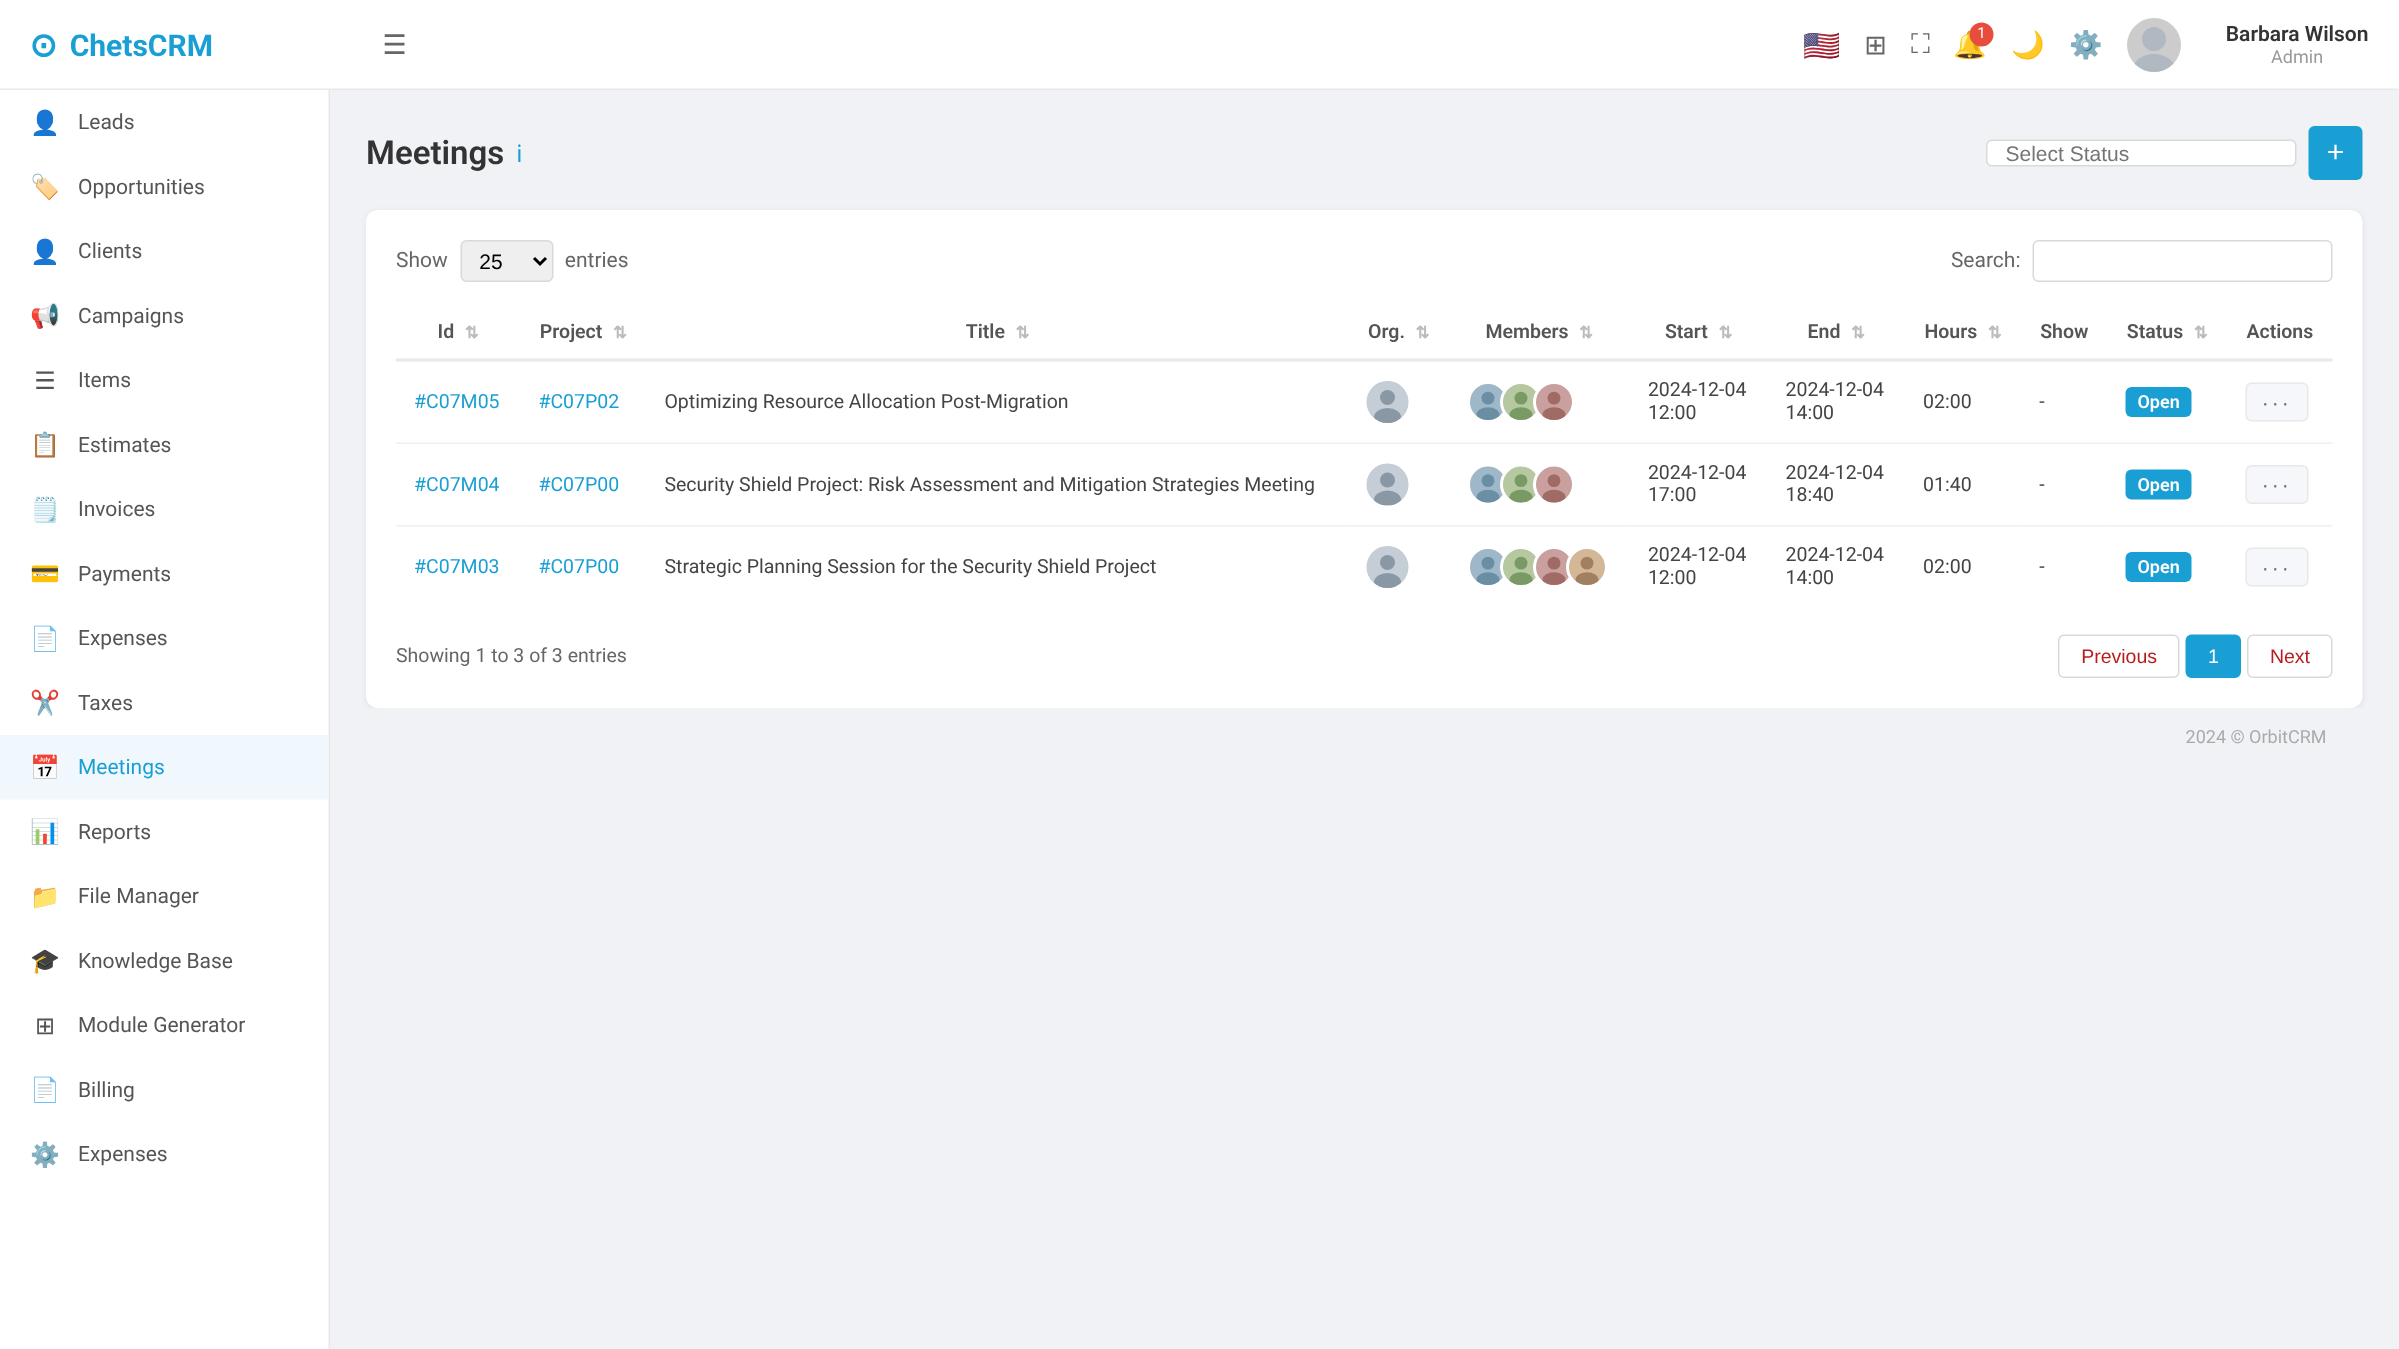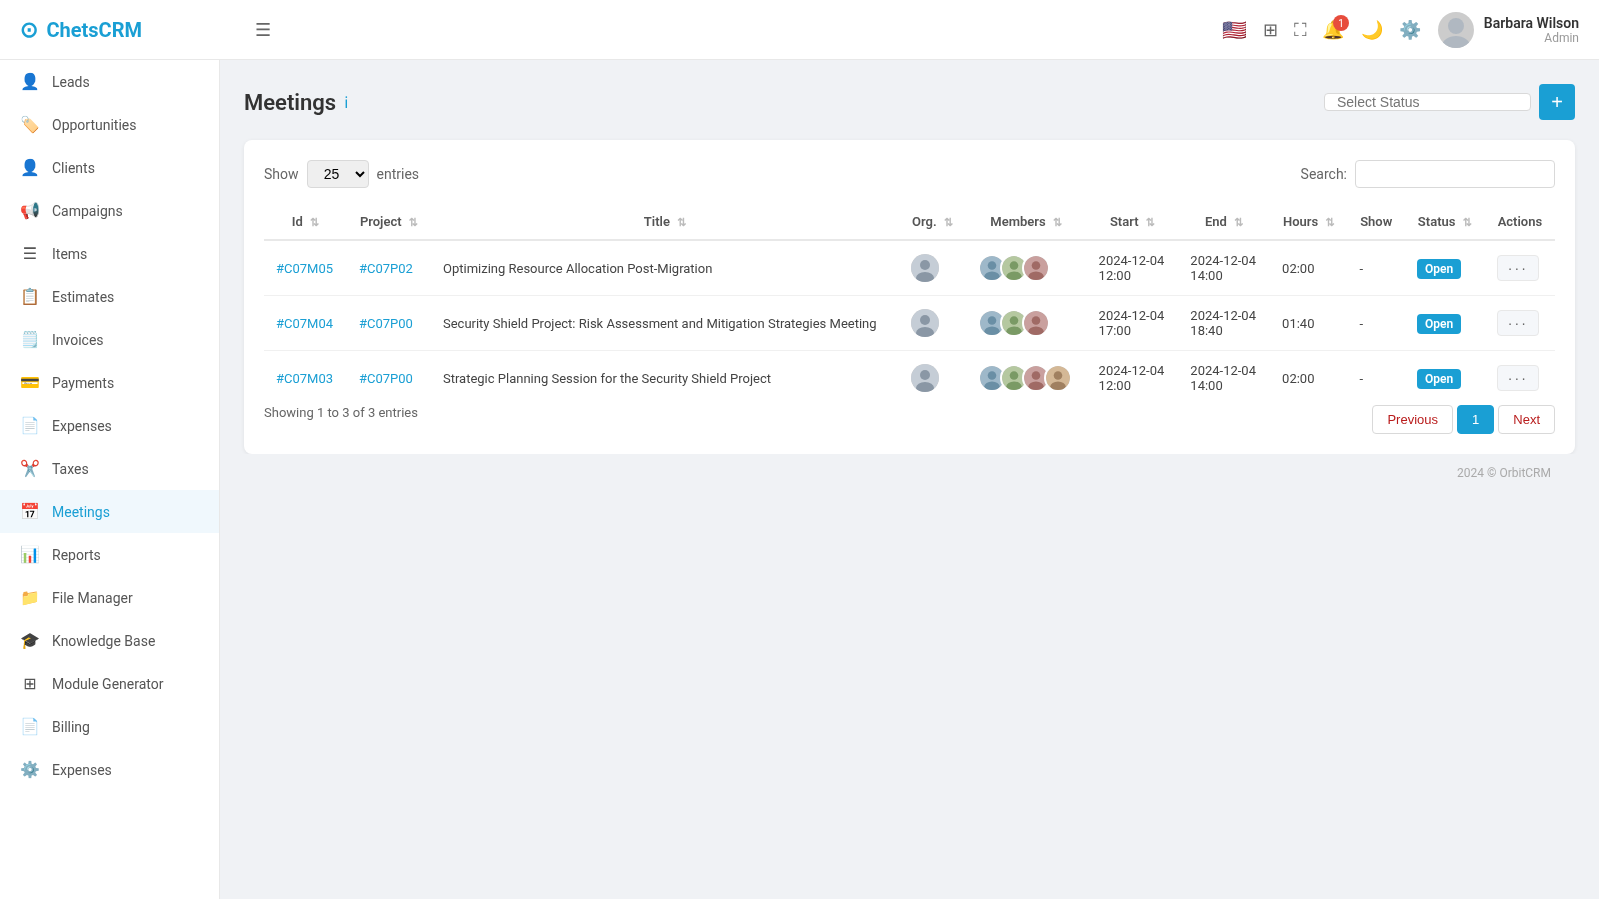--- a/index.html
+++ b/index.html
@@ -10,21 +10,21 @@
     .logo { display: flex; align-items: center; gap: 8px; font-size: 20px; font-weight: 700; color: #1a9fd4; width: 220px; }
     .logo-icon { color: #1a9fd4; font-size: 22px; }
     .header-center { flex: 1; display: flex; align-items: center; padding-left: 10px; }
     .hamburger { font-size: 18px; color: #666; cursor: pointer; padding: 5px; }
     .header-right { display: flex; align-items: center; gap: 16px; }
     .header-icon { font-size: 18px; color: #666; cursor: pointer; position: relative; }
     .notification-badge { position: absolute; top: -4px; right: -4px; background: #e74c3c; color: white; border-radius: 50%; width: 16px; height: 16px; font-size: 10px; display: flex; align-items: center; justify-content: center; }
     .flag { font-size: 20px; }
     .avatar-container { display: flex; align-items: center; gap: 10px; cursor: pointer; }
     .avatar { width: 36px; height: 36px; border-radius: 50%; background: #ccc; overflow: hidden; display: flex; align-items: center; justify-content: center; }
-    .user-info { text-align: right; }
+    .user-info { text-align: center; margin-left: 20px; }
     .user-name { font-weight: 600; font-size: 14px; }
     .user-role { font-size: 12px; color: #999; }
 
     
     .layout { display: flex; margin-top: 60px; height: calc(100vh - 60px); }
 
     
     .sidebar { width: 220px; background: #fff; border-right: 1px solid #e8e8e8; overflow-y: auto; position: fixed; top: 60px; bottom: 0; left: 0; }
     .sidebar-item { display: flex; align-items: center; gap: 12px; padding: 12px 20px; cursor: pointer; color: #555; font-size: 14px; transition: background 0.15s; text-decoration: none; }
     .sidebar-item.active { color: #1a9fd4; background: #f0f8fd; }
@@ -45,21 +45,21 @@
 
     
     .add-btn { background: #1a9fd4; color: white; border: none; border-radius: 4px; width: 36px; height: 36px; display: flex; align-items: center; justify-content: center; font-size: 20px; cursor: pointer; }
 
     
     .table-card { background: #fff; border-radius: 8px; padding: 20px; box-shadow: 0 1px 4px rgba(0,0,0,0.07); }
 
     
     .table-controls { display: flex; align-items: center; justify-content: space-between; margin-bottom: 16px; }
     .show-entries { display: flex; align-items: center; gap: 8px; color: #666; }
-    .show-select { border: 1px solid #d9d9d9; border-radius: 4px; padding: 4px 8px; font-size: 14px; cursor: pointer; text-align: center; }
+    .show-select { border: 1px solid #d9d9d9; border-radius: 4px; padding: 4px 8px; font-size: 14px; cursor: pointer; }
     .search-area { display: flex; align-items: center; gap: 8px; color: #666; }
     .search-input { border: 1px solid #d9d9d9; border-radius: 4px; padding: 5px 10px; font-size: 14px; width: 200px; }
 
     
     table { width: 100%; border-collapse: collapse; }
     thead th { padding: 10px 12px; text-align: center; font-weight: 600; color: #555; font-size: 13px; border-bottom: 2px solid #e8e8e8; white-space: nowrap; cursor: pointer; user-select: none; }
     thead th .sort-icon { color: #bbb; margin-left: 4px; font-size: 11px; }
     tbody td { padding: 12px 12px; border-bottom: 1px solid #f0f0f0; vertical-align: middle; color: #444; font-size: 13px; }
     tbody tr:last-child td { border-bottom: none; }
 
@@ -71,21 +71,21 @@
     .avatar-group .av:first-child { margin-left: 0; }
     .org-avatar { width: 28px; height: 28px; border-radius: 50%; background: #ccc; display: flex; align-items: center; justify-content: center; font-size: 11px; color: #666; overflow: hidden; }
 
     
     .badge-open { background: #1a9fd4; color: #fff; border-radius: 4px; padding: 3px 8px; font-size: 12px; font-weight: 600; }
 
     
     .actions-btn { background: #f5f7fa; border: 1px solid #e8e8e8; border-radius: 4px; padding: 4px 10px; cursor: pointer; color: #666; font-size: 14px; letter-spacing: 2px; }
 
     
-    .pagination-row { display: flex; align-items: flex-start; justify-content: space-between; }
+    .pagination-row { display: flex; align-items: center; justify-content: space-between; margin-top: 18px; }
     .showing-text { color: #666; font-size: 13px; }
     .pagination { display: flex; align-items: center; gap: 4px; }
     .page-btn { border: 1px solid #d9d9d9; background: #fff; border-radius: 4px; padding: 6px 14px; font-size: 13px; cursor: pointer; color: #b91c1c; }
     .page-btn.active { background: #1a9fd4; color: #fff; border-color: #1a9fd4; }
 
     
     .footer { text-align: right; padding: 12px 24px; color: #aaa; font-size: 12px; background: #f0f2f5; }
   </style>
 </head>
 <body>

